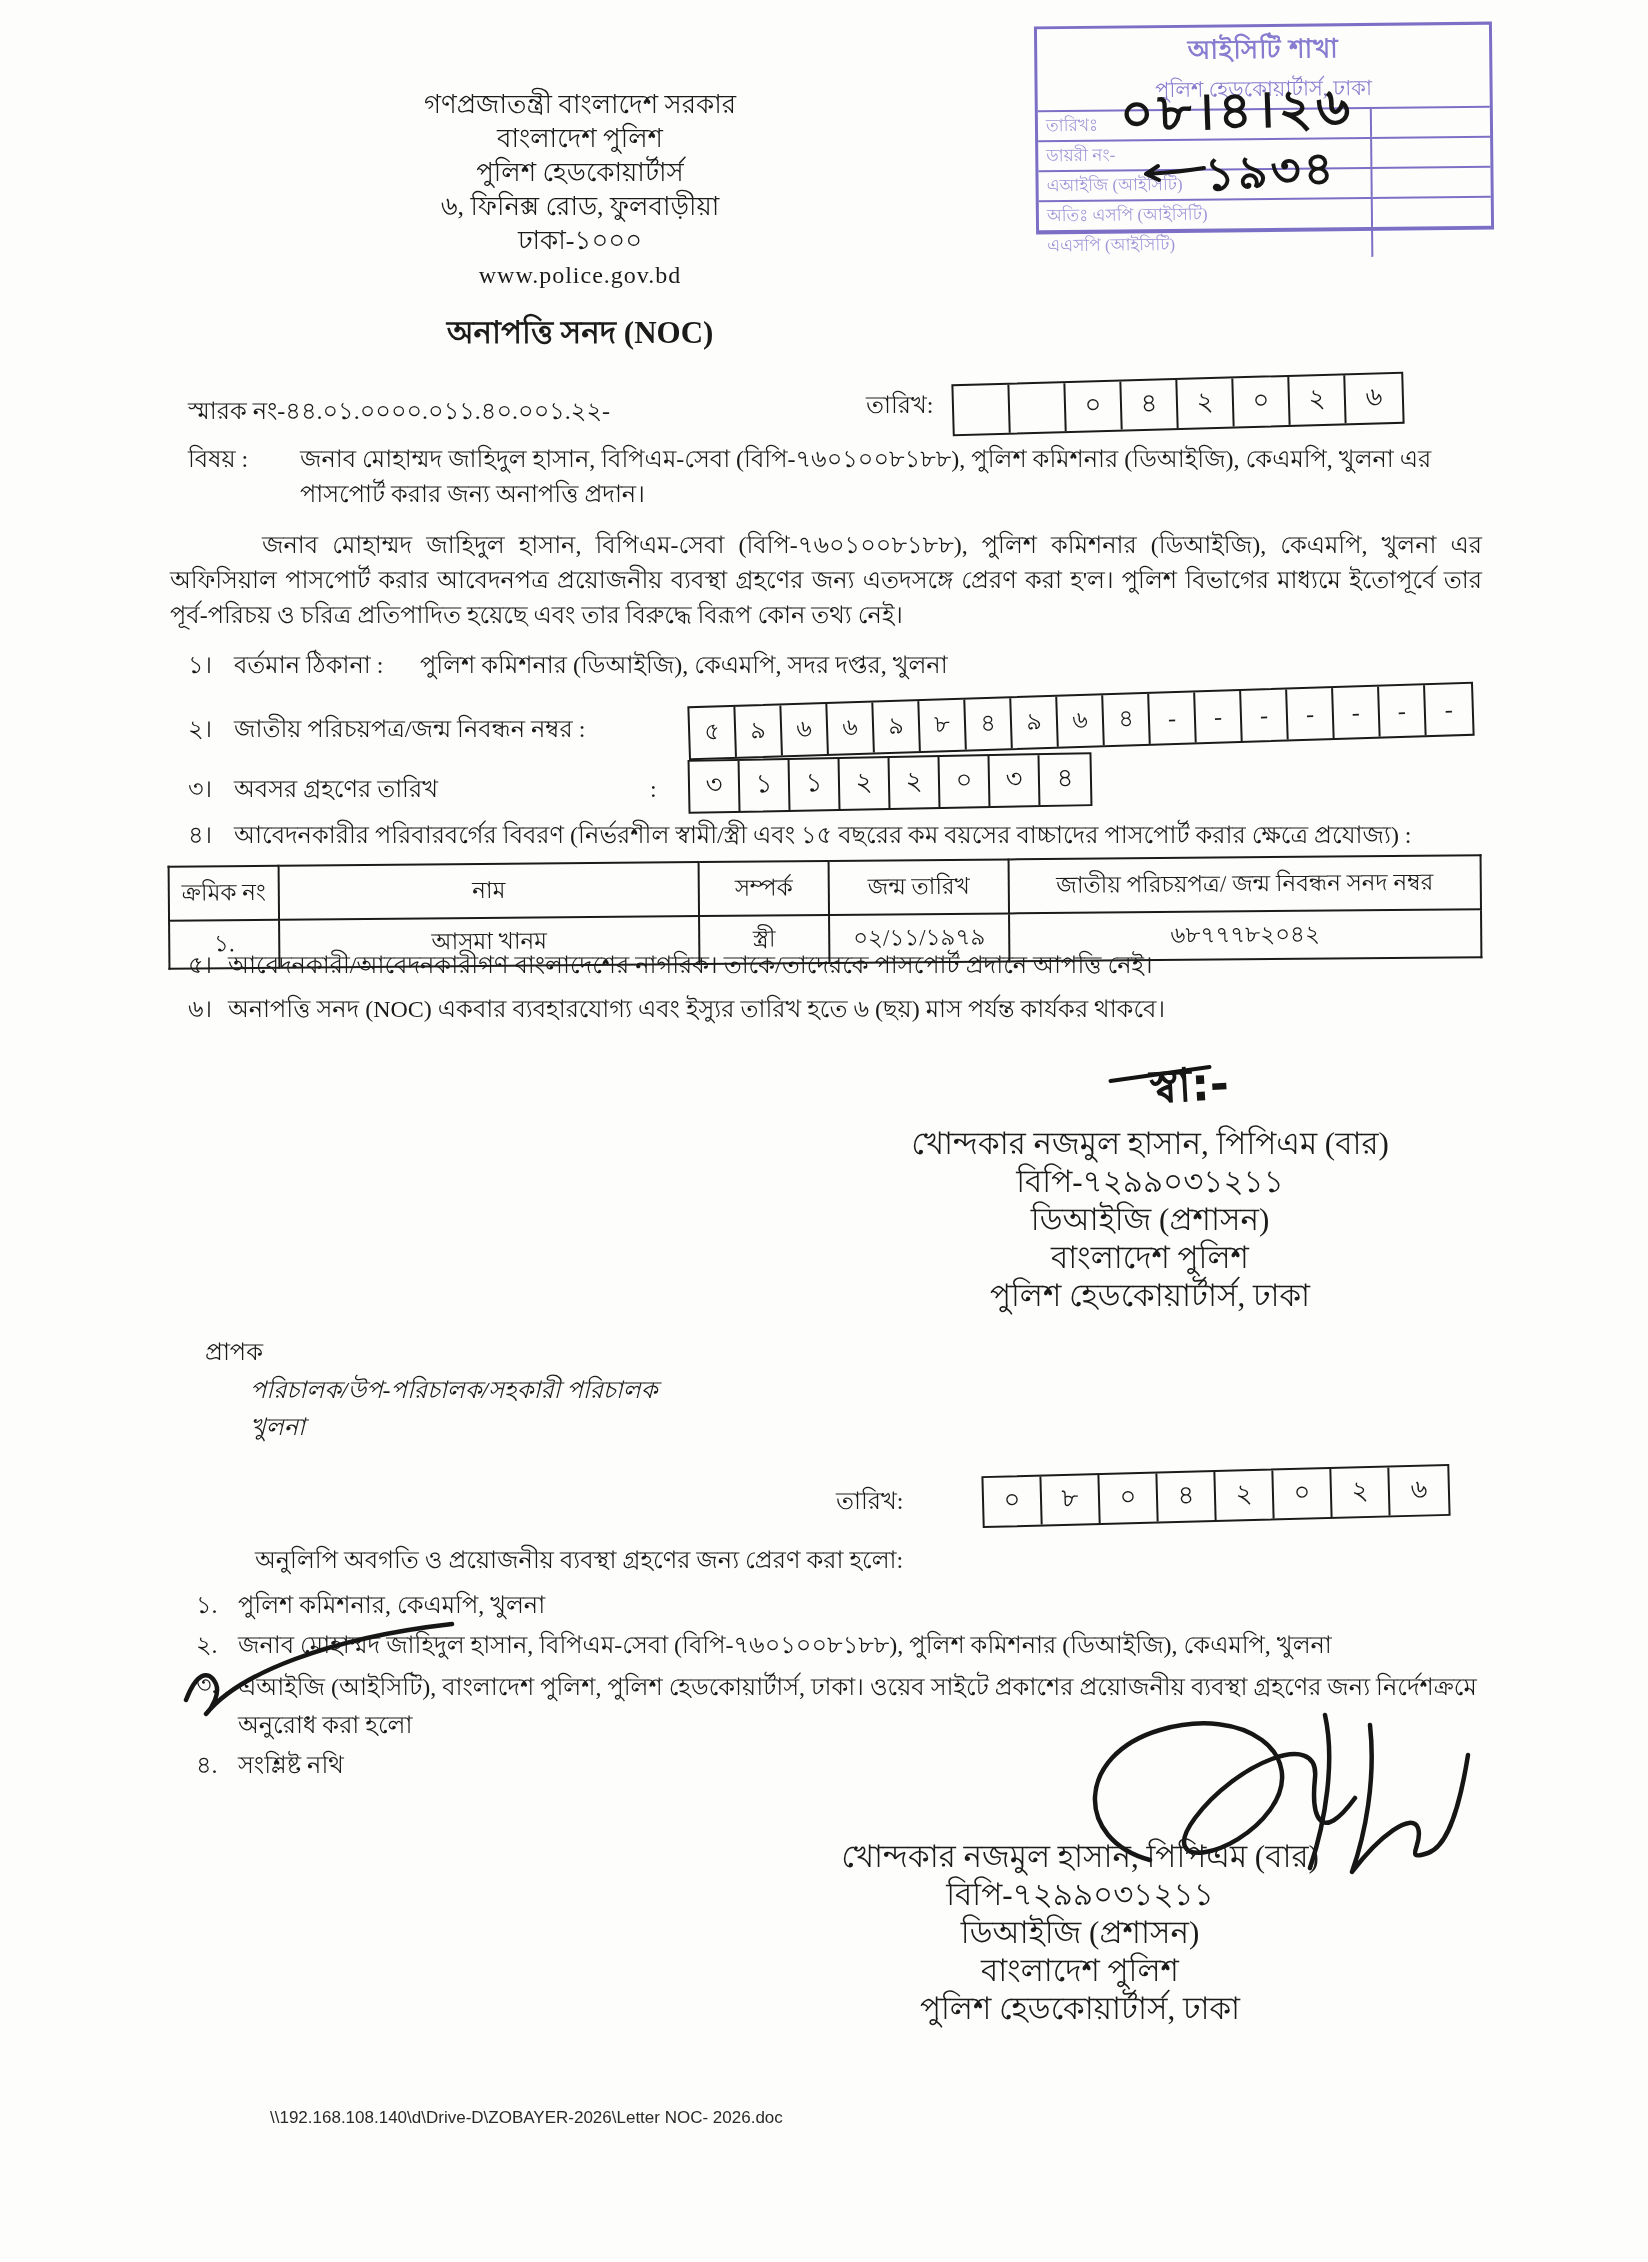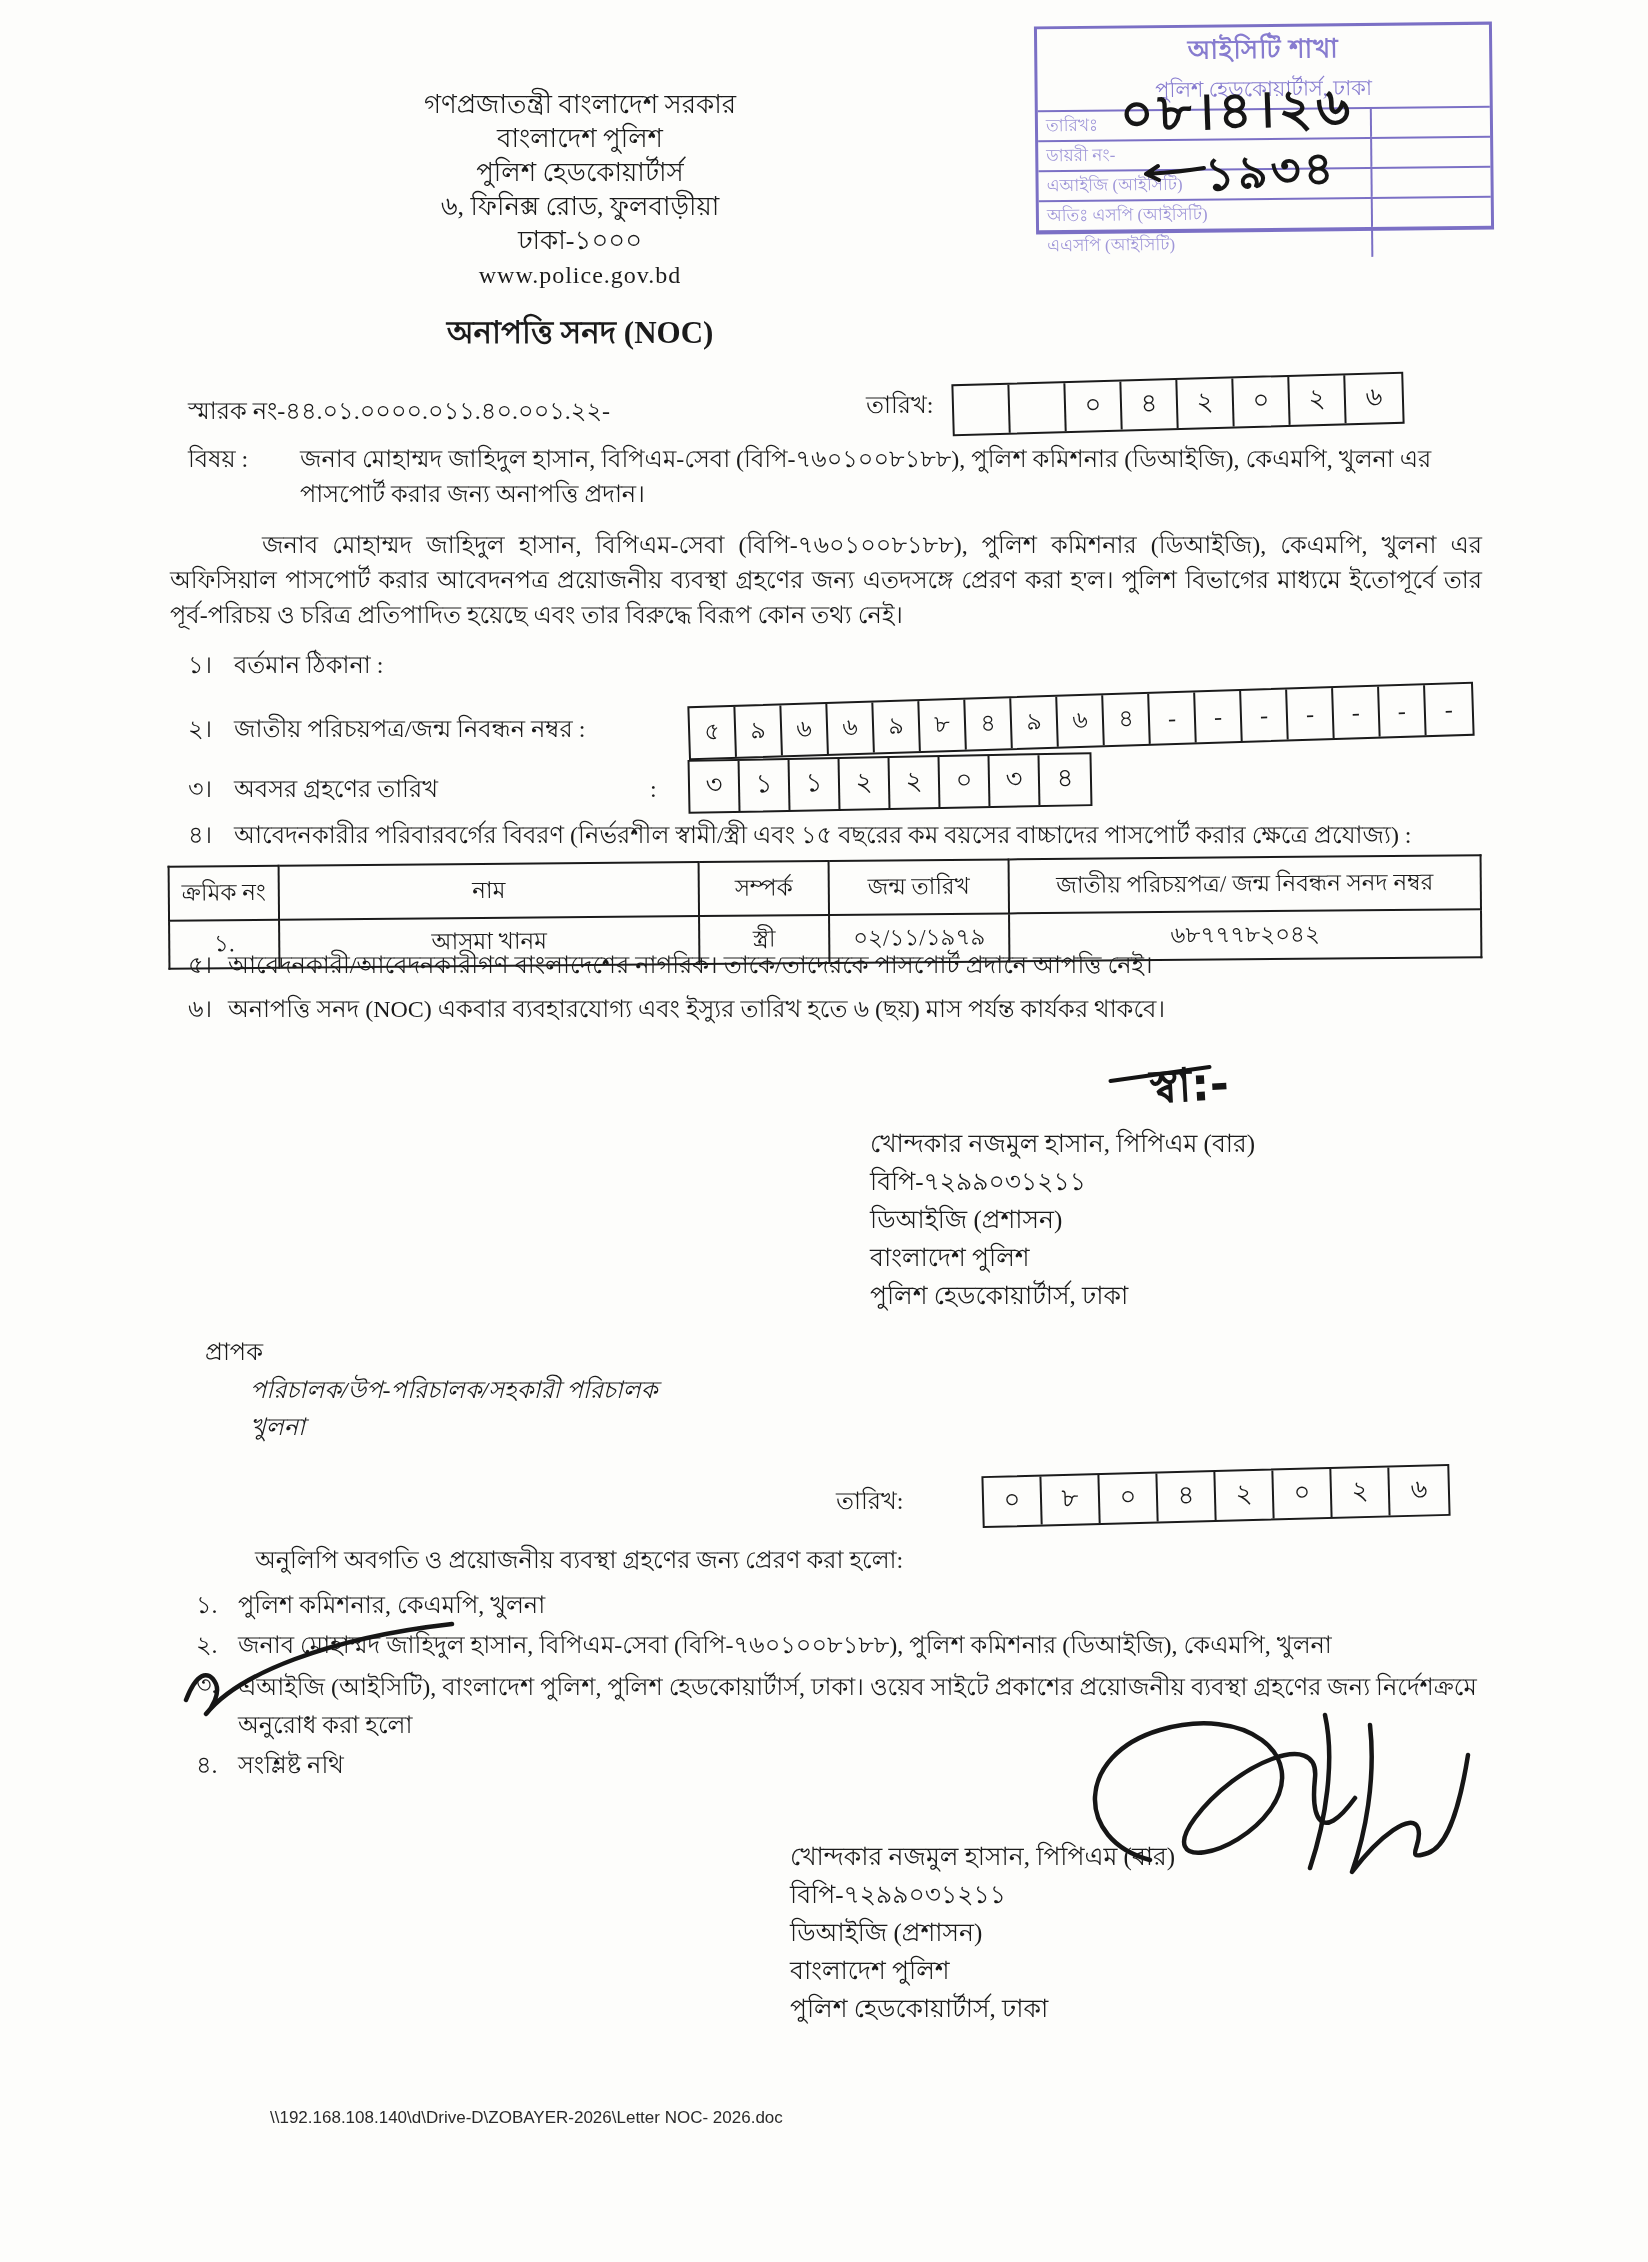--- a/index.html
+++ b/index.html
@@ -57,21 +57,21 @@
     border-collapse:collapse; table-layout:fixed; transform:rotate(-0.5deg);
   }
   table.family th, table.family td {
     border:2.5px solid #1b1b1b; font-size:23px; text-align:center; font-weight:normal;
     padding:0; overflow:hidden;
   }
   table.family th { height:52px; }
   table.family td { height:46px; }
 
   
-  .sig-block { font-size:25px; line-height:38px; }
+  .sig-block { text-align:center; font-size:31px; line-height:38px; }
   .swa-mark { font-size:46px; transform:rotate(-3deg); font-weight:bold; }
   .swa-bar { width:104px; height:4px; background:#141414; transform:rotate(-8deg); border-radius:2px; }
 
   .footer-path { font-family:"Liberation Sans", sans-serif; font-size:17px; color:#2a2a2a; }
 
   svg.stroke path { fill:none; stroke:#161616; stroke-linecap:round; stroke-linejoin:round; }
 </style>
 </head>
 <body>
 
@@ -132,20 +132,21 @@
     <span class="c">৬</span>
   </div>
 
   <div class="abs txt" style="left:188px; top:442px;">বিষয় :</div>
   <div class="abs txt" style="left:300px; top:442px; width:1190px;">জনাব মোহাম্মদ জাহিদুল হাসান, বিপিএম-সেবা (বিপি-৭৬০১০০৮১৮৮), পুলিশ কমিশনার (ডিআইজি), কেএমপি, খুলনা এর পাসপোর্ট করার জন্য অনাপত্তি প্রদান।</div>
 
   <div class="abs txt justify" style="left:170px; top:528px; width:1312px; text-indent:92px;">জনাব মোহাম্মদ জাহিদুল হাসান, বিপিএম-সেবা (বিপি-৭৬০১০০৮১৮৮), পুলিশ কমিশনার (ডিআইজি), কেএমপি, খুলনা এর অফিসিয়াল পাসপোর্ট করার আবেদনপত্র প্রয়োজনীয় ব্যবস্থা গ্রহণের জন্য এতদসঙ্গে প্রেরণ করা হ'ল। পুলিশ বিভাগের মাধ্যমে ইতোপূর্বে তার পূর্ব-পরিচয় ও চরিত্র প্রতিপাদিত হয়েছে এবং তার বিরুদ্ধে বিরূপ কোন তথ্য নেই।</div>
 
   <div class="abs txt nowrap" style="left:188px; top:648px;">১।</div>
   <div class="abs txt nowrap" style="left:234px; top:648px;">বর্তমান ঠিকানা :</div>
+  <div class="abs txt nowrap" style="left:420px; top:648px;">পুলিশ কমিশনার (ডিআইজি), কেএমপি, সদর দপ্তর, খুলনা</div>
 
   <div class="abs txt nowrap" style="left:188px; top:712px;">২।</div>
   <div class="abs txt nowrap" style="left:234px; top:712px;">জাতীয় পরিচয়পত্র/জন্ম নিবন্ধন নম্বর :</div>
   <div class="abs numrow w46" style="left:688px; top:694px; transform:rotate(-1.8deg);">
     <span class="c">৫</span>
     <span class="c">৯</span>
     <span class="c">৬</span>
     <span class="c">৬</span>
     <span class="c">৯</span>
     <span class="c">৮</span>

